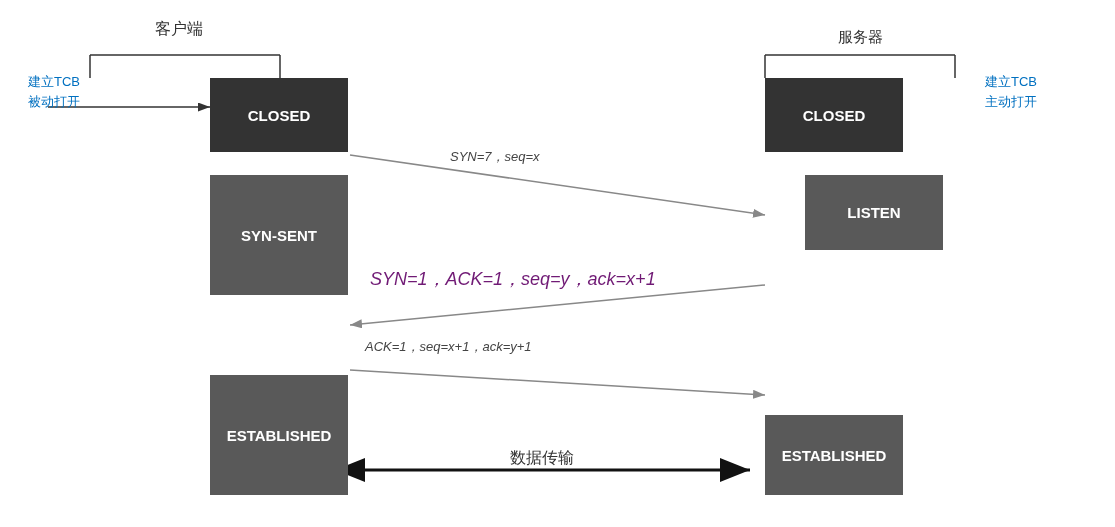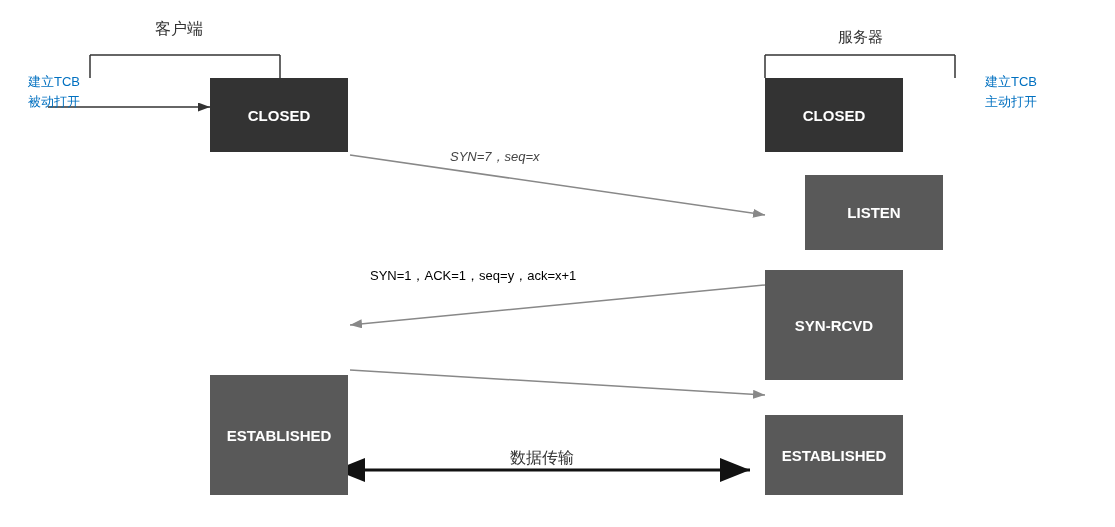--- a/index.html
+++ b/index.html
@@ -92,47 +92,50 @@
 
   <div style="position:absolute; top:72px; left:985px; color:#0070c0; font-size:13px; line-height:1.5; text-align:center;">
     <div>建立TCB</div>
     <div>主动打开</div>
   </div>
 
   <div class="state-box closed-box" style="left:210px; top:78px;">
     <span>CLOSED</span>
   </div>
 
+  <div class="state-box" style="left:210px; top:175px; width:138px; height:120px;">
+    <span>SYN-SENT</span>
+  </div>
 
   <div class="state-box" style="left:210px; top:375px; width:138px; height:120px;">
     <span>ESTABLISHED</span>
   </div>
 
   <div class="state-box closed-box" style="left:765px; top:78px;">
     <span>CLOSED</span>
   </div>
 
   <div class="state-box" style="left:765px; top:175px; width:138px; height:75px;margin-left:40px;">
     <span>LISTEN</span>
   </div>
 
-  <div class="state-box" style="left:765px; top:270px; width:138px; height:110px;">
-    <span>SYN-RCVD</span>
-  </div>
 
   <div class="state-box" style="left:765px; top:415px; width:138px; height:80px;">
     <span>ESTABLISHED</span>
   </div>
 
   <div style="position:absolute; top:148px; left:450px; font-style:italic; font-size:13px; color:#444;">
     <span>SYN=7，seq=x</span>
   </div>
 
-  <div style="position:absolute; top:267px; left:370px; font-size:13px; color:#000000;">
+  <div style="position:absolute; top:267px; left:370px; font-style:italic; font-size:18px; color:#701a75;">
     <span>SYN=1，ACK=1，seq=y，ack=x+1</span>
   </div>
 
+  <div style="position:absolute; top:338px; left:365px; font-style:italic; font-size:13px; color:#444;">
+    <span>ACK=1，seq=x+1，ack=y+1</span>
+  </div>
 
   <div style="position:absolute; top:448px; left:510px; font-size:16px; color:#333; font-weight:normal;">
     <span>数据传输</span>
   </div>
 
 </div>
 
 </body></html>

